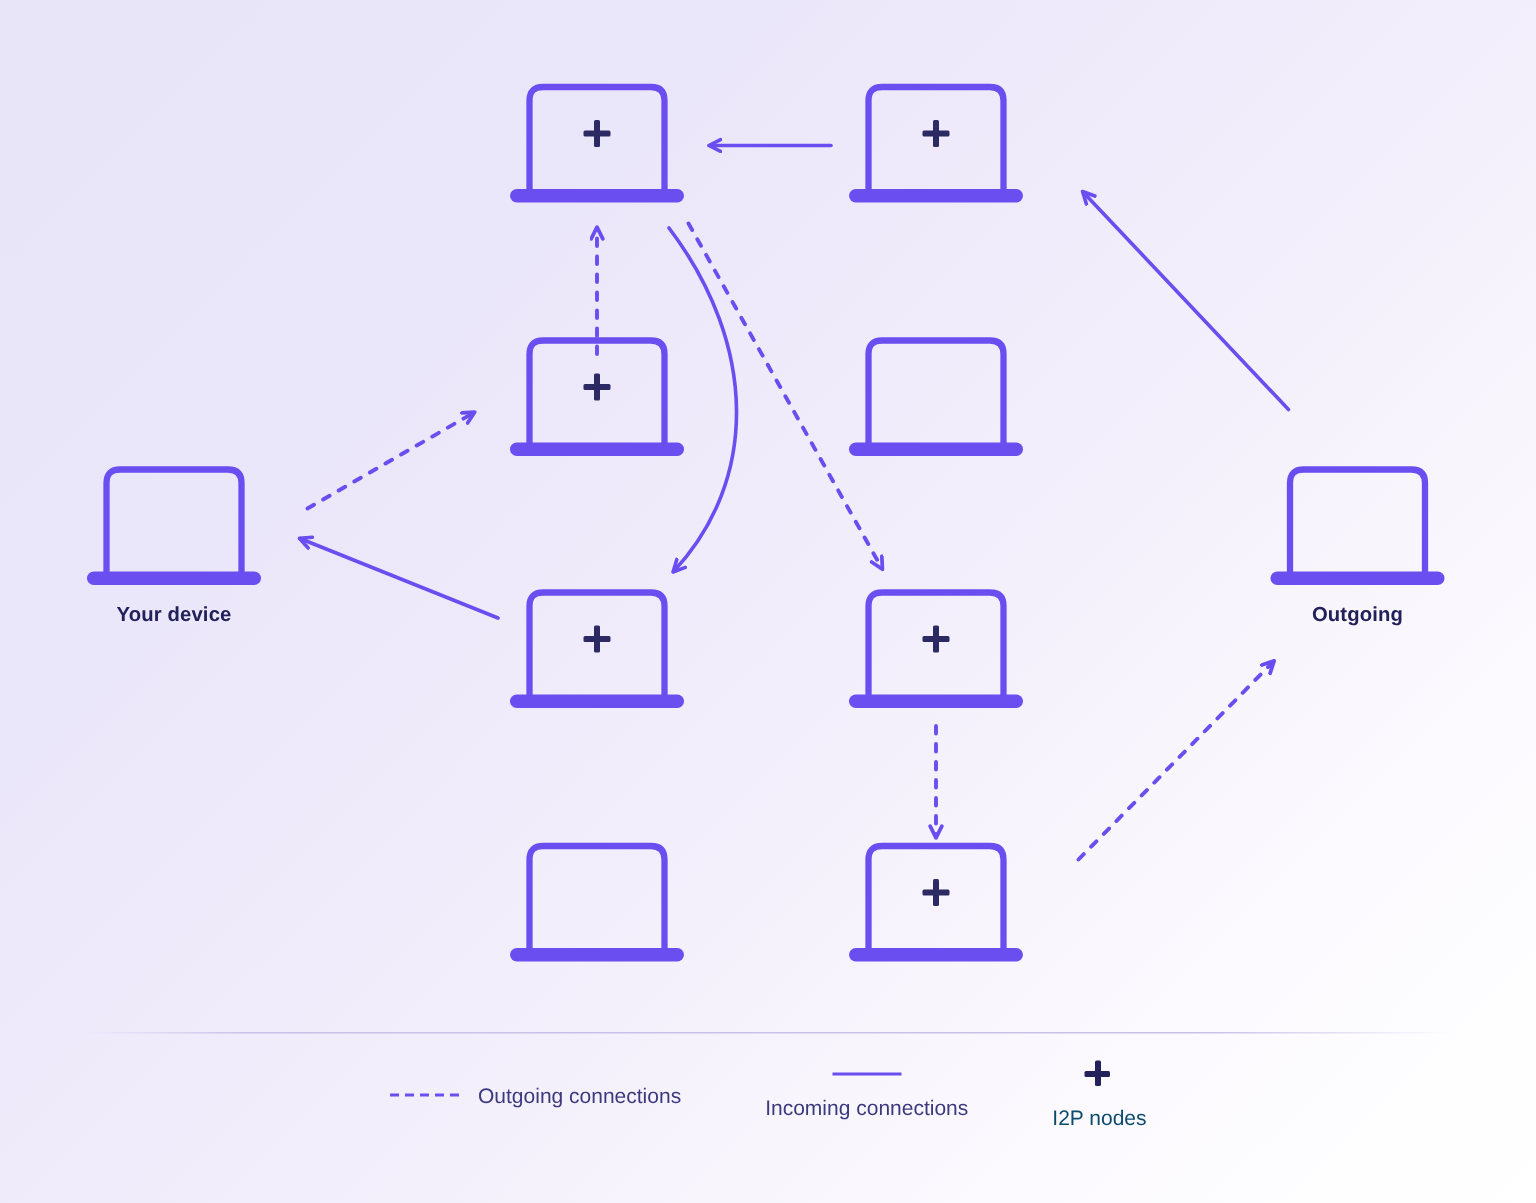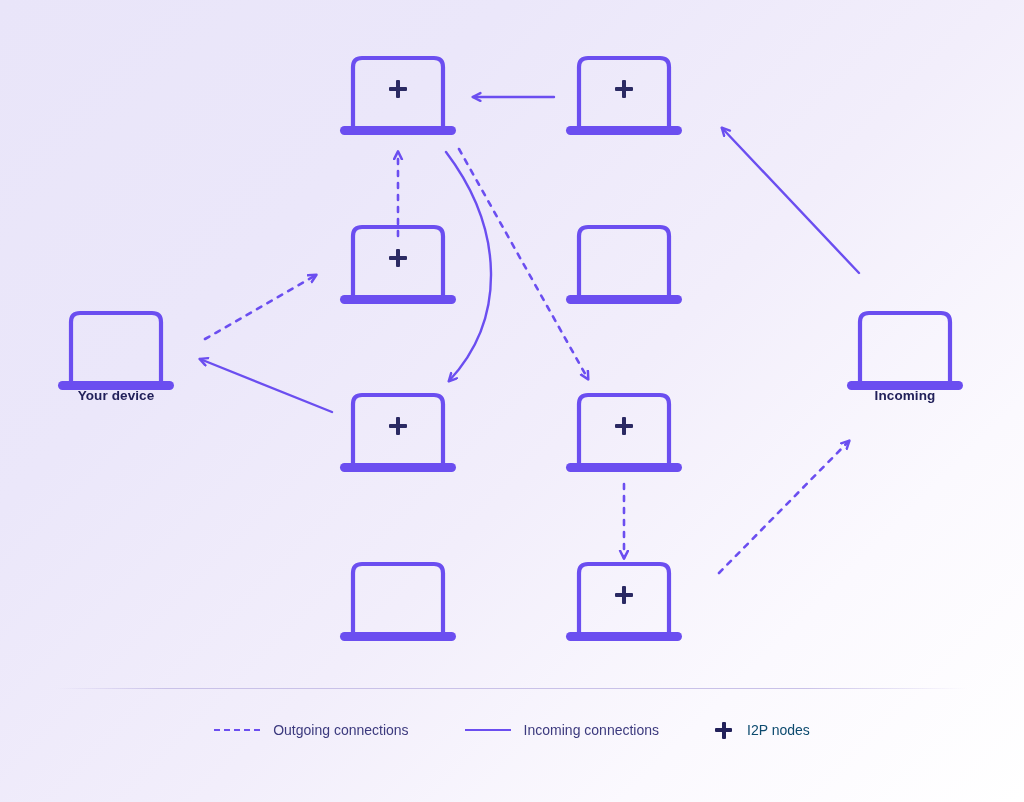--- a/index.html
+++ b/index.html
@@ -9,34 +9,34 @@
     font-family:"Liberation Sans", sans-serif;
     background:linear-gradient(135deg,#e9e5f9 0%,#ebe7fa 28%,#f2eefb 55%,#fbf9fe 78%,#ffffff 100%);
   }
   #stage{position:relative;width:1024px;height:802px;}
   #stage svg.layer{position:absolute;left:0;top:0;width:1024px;height:802px;}
   #nodes{position:absolute;left:0;top:0;width:1024px;height:802px;}
 
   .node{position:absolute;width:0;height:0;}
   .node .lap{position:absolute;left:-62px;top:-44px;width:124px;height:88px;}
   .node .label{
-    position:absolute;left:-90px;top:36px;width:180px;text-align:center;
+    position:absolute;left:-90px;top:50px;width:180px;text-align:center;
     font-size:13.5px;font-weight:700;color:#22215a;letter-spacing:.1px;
   }
   .plus{
     position:absolute;left:-9px;top:-17px;width:18px;height:18px;
   }
   .plus:before,.plus:after{content:"";position:absolute;background:#2b2a63;border-radius:1px;}
   .plus:before{left:7px;top:0;width:4px;height:18px;}
   .plus:after{top:7px;left:0;height:4px;width:18px;}
 
   .legend{position:absolute;left:0;top:700px;width:1024px;height:60px;}
   .legend-row{display:flex;align-items:center;justify-content:center;gap:0px;height:60px;}
   .lg-item{display:flex;align-items:center;gap:13px;}
-  .lg-item + .lg-item{margin-left:56px;}
+  .lg-item + .lg-item{margin-left:56px;flex-direction:column;}
   .lg-text{font-size:14px;color:#3c3a7e;}
   .lg-text.dark{color:#0c4a6e;}
   .swatch-dash{width:46px;height:0;border-top:2.6px dashed #6b4ef0;}
   .swatch-solid{width:46px;height:0;border-top:2.4px solid #6b4ef0;}
   .swatch-plus{position:relative;width:17px;height:17px;margin-right:2px;}
   .swatch-plus:before,.swatch-plus:after{content:"";position:absolute;background:#22215a;border-radius:1px;}
   .swatch-plus:before{left:6.5px;top:0;width:4px;height:17px;}
   .swatch-plus:after{top:6.5px;left:0;height:4px;width:17px;}
   .divider{position:absolute;left:56px;top:688px;width:912px;height:1px;
     background:linear-gradient(90deg,rgba(190,182,228,0) 0%,#c9c1e8 12%,#c9c1e8 82%,rgba(190,182,228,0) 100%);}
@@ -138,21 +138,21 @@
           <path d="M17,75 L17,14 Q17,5 26,5 L98,5 Q107,5 107,14 L107,75" fill="none" stroke="#6b4ef0" stroke-width="4.2" stroke-linecap="round"></path>
           <rect x="4" y="73" width="116" height="9" rx="4.5" fill="#6b4ef0"></rect>
         </svg>
         <span class="plus"></span>
       </div>
       <div class="node" style="left: 905px; top: 352px;">
         <svg class="lap" viewBox="0 0 124 88">
           <path d="M17,75 L17,14 Q17,5 26,5 L98,5 Q107,5 107,14 L107,75" fill="none" stroke="#6b4ef0" stroke-width="4.2" stroke-linecap="round"></path>
           <rect x="4" y="73" width="116" height="9" rx="4.5" fill="#6b4ef0"></rect>
         </svg>
-        <span class="label">Incoming</span>
+        <span class="label">Outgoing</span>
       </div>
     </div>
 
   <div class="divider"></div>
   <div class="legend">
     <div class="legend-row">
 
       <div class="lg-item">
         <span class="swatch-dash"></span>
         <span class="lg-text">Outgoing connections</span>

